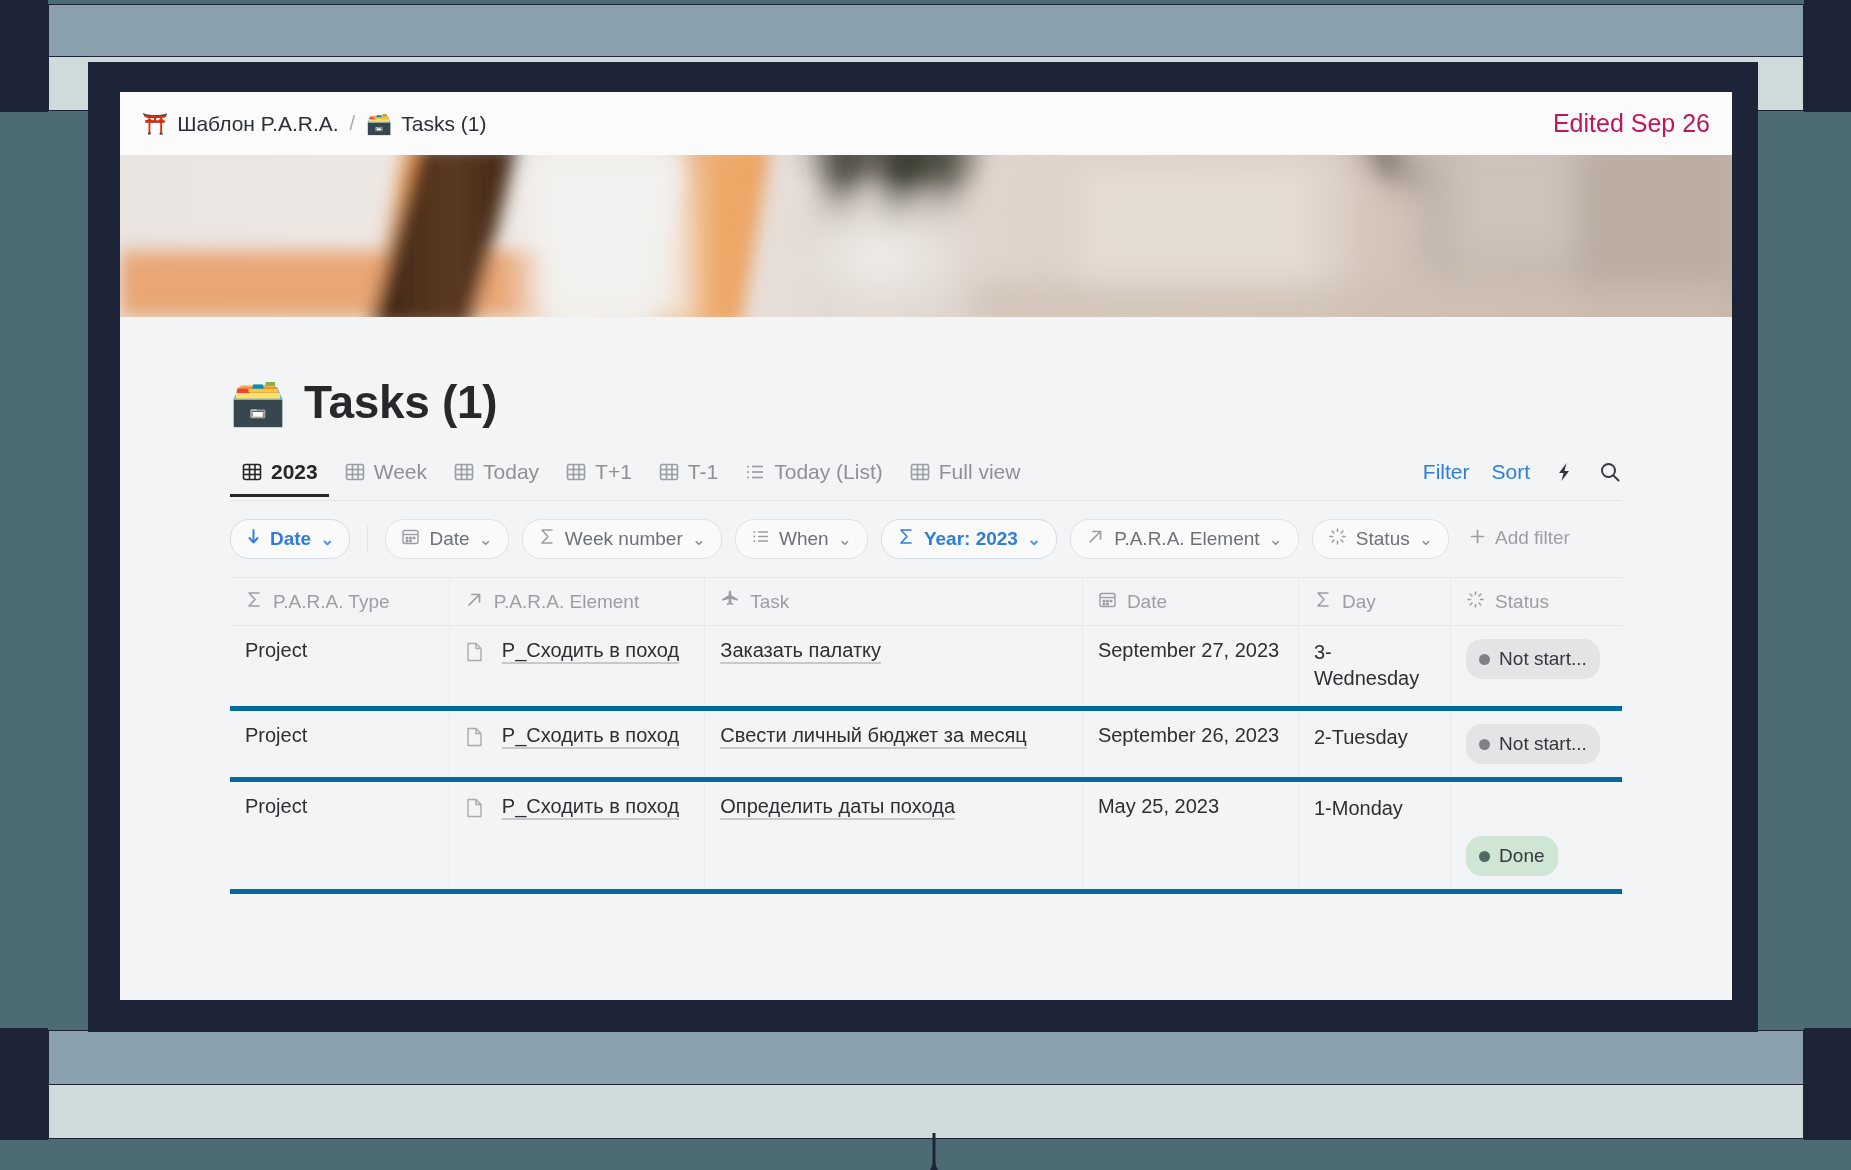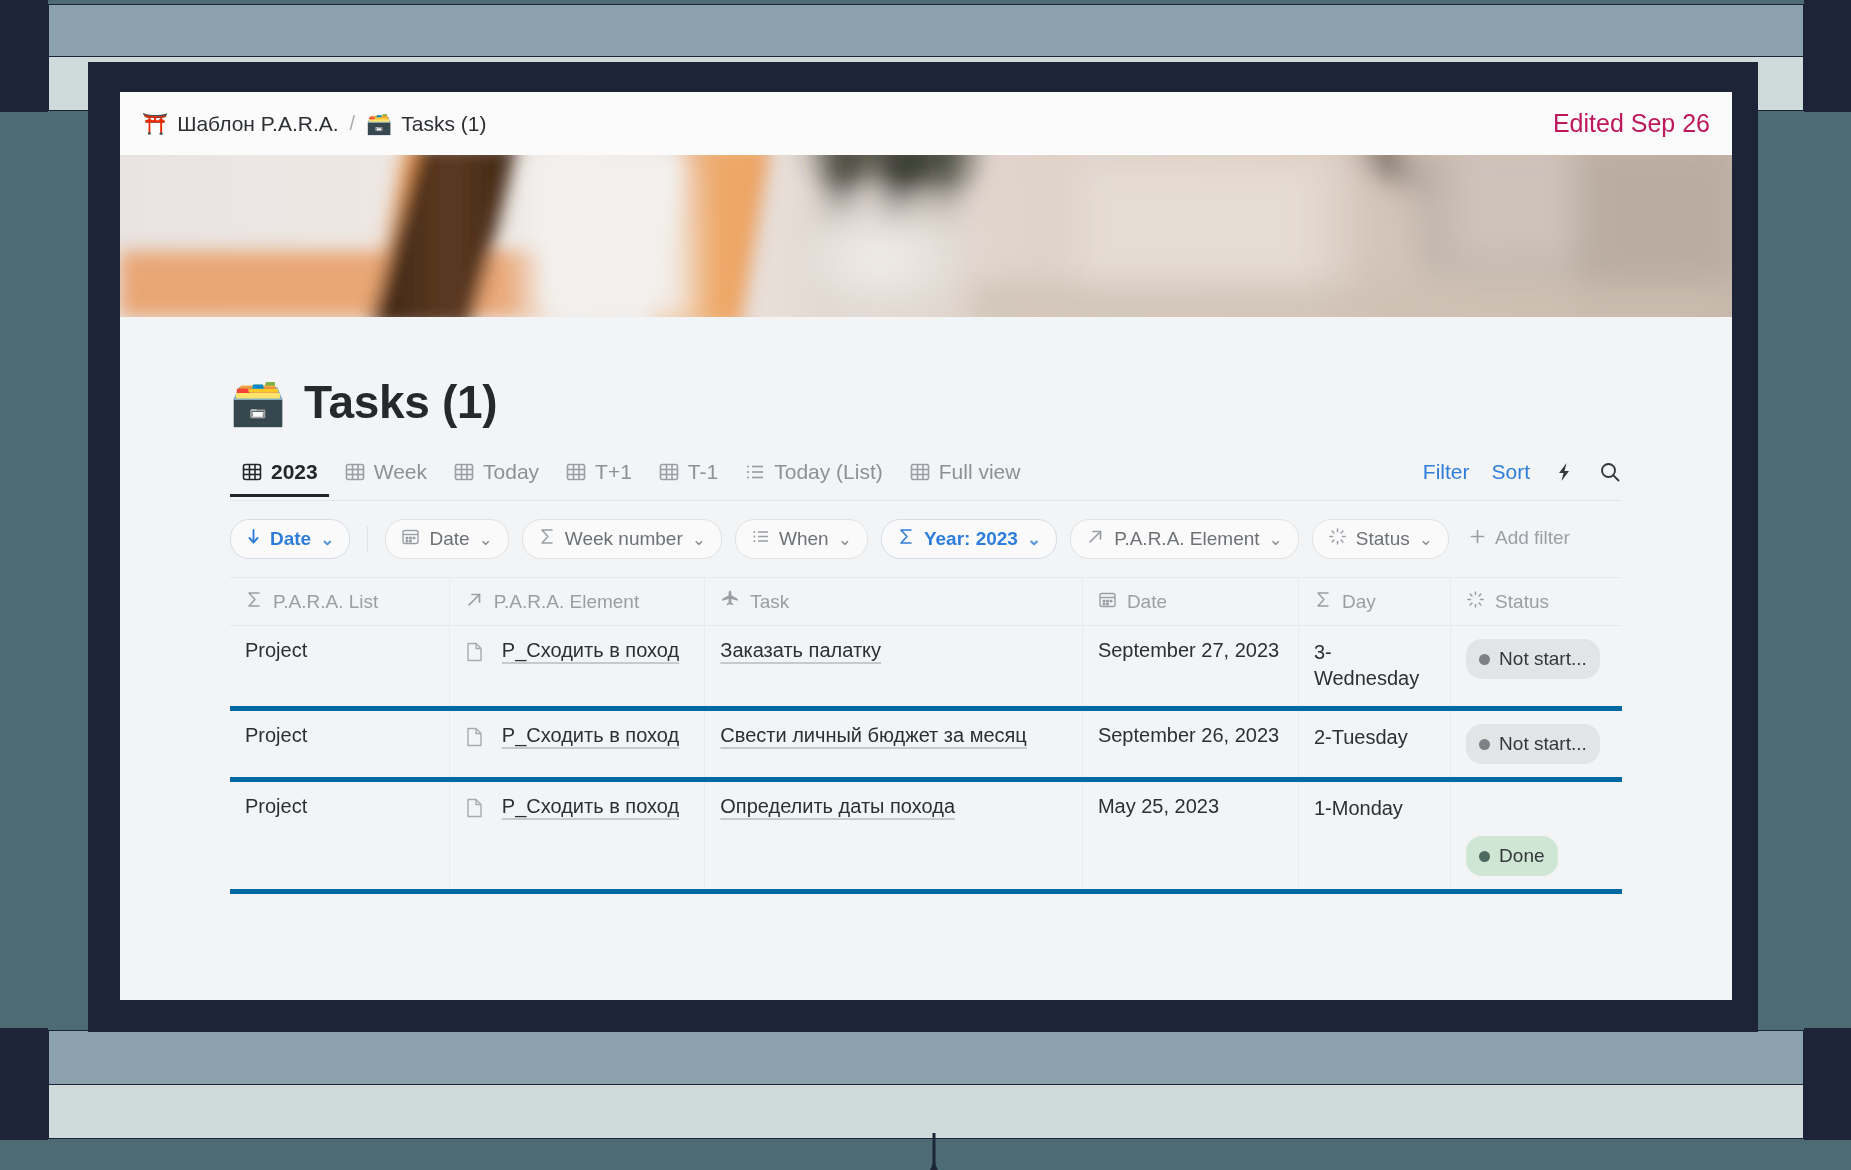--- a/index.html
+++ b/index.html
@@ -633,21 +633,21 @@
 
       <div class="thead">
         <div class="trow">
 
           <div class="tcell c-type">
             <span>
               <svg width="18" height="19" viewBox="0 0 18 19" fill="none" stroke="#9a9ea5" stroke-width="1.5" stroke-linejoin="round" stroke-linecap="round">
                 <path d="M14 3 H4 L10 9.5 L4 16 H14"></path>
               </svg>
             </span>
-            <span>P.A.R.A. List</span>
+            <span>P.A.R.A. Type</span>
           </div>
 
           <div class="tcell c-elem">
             <span>
               <svg width="19" height="19" viewBox="0 0 19 19" fill="none" stroke="#9a9ea5" stroke-width="1.7" stroke-linecap="round" stroke-linejoin="round">
                 <line x1="4" y1="15" x2="14.5" y2="4.5"></line>
                   <path d="M7 4.5 H14.5 V12"></path>
               </svg>
             </span>
             <span>P.A.R.A. Element</span>

